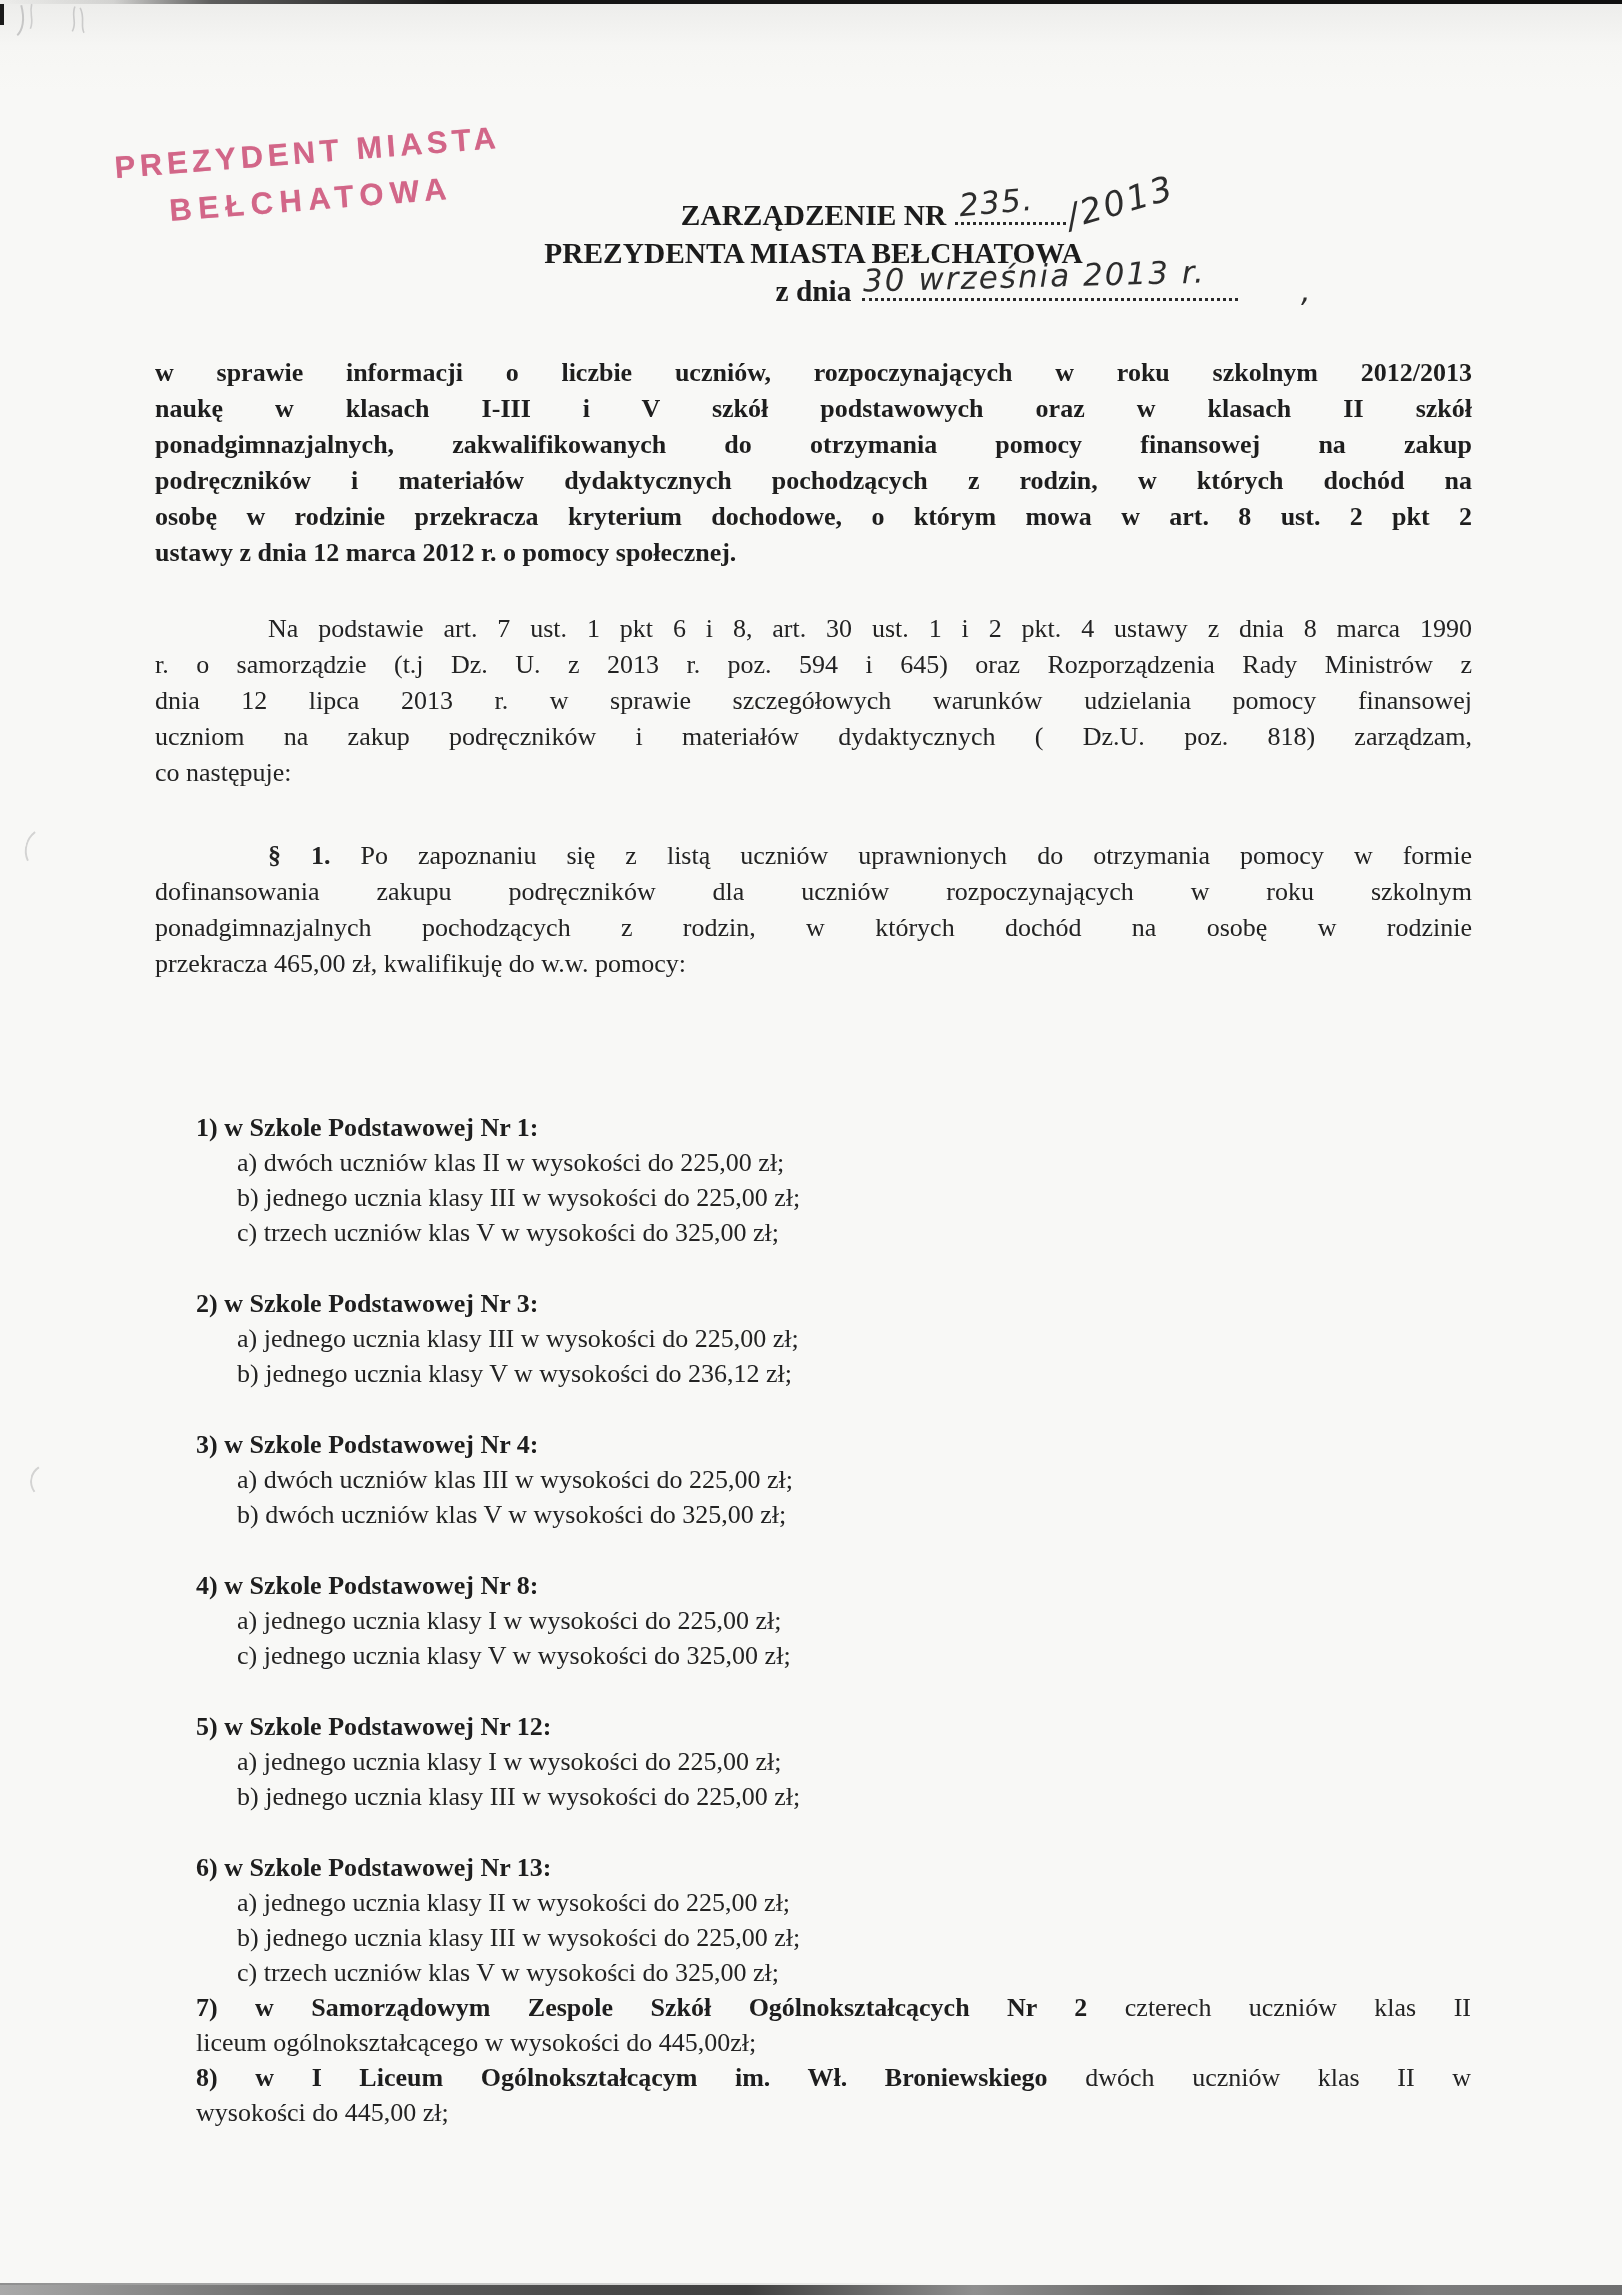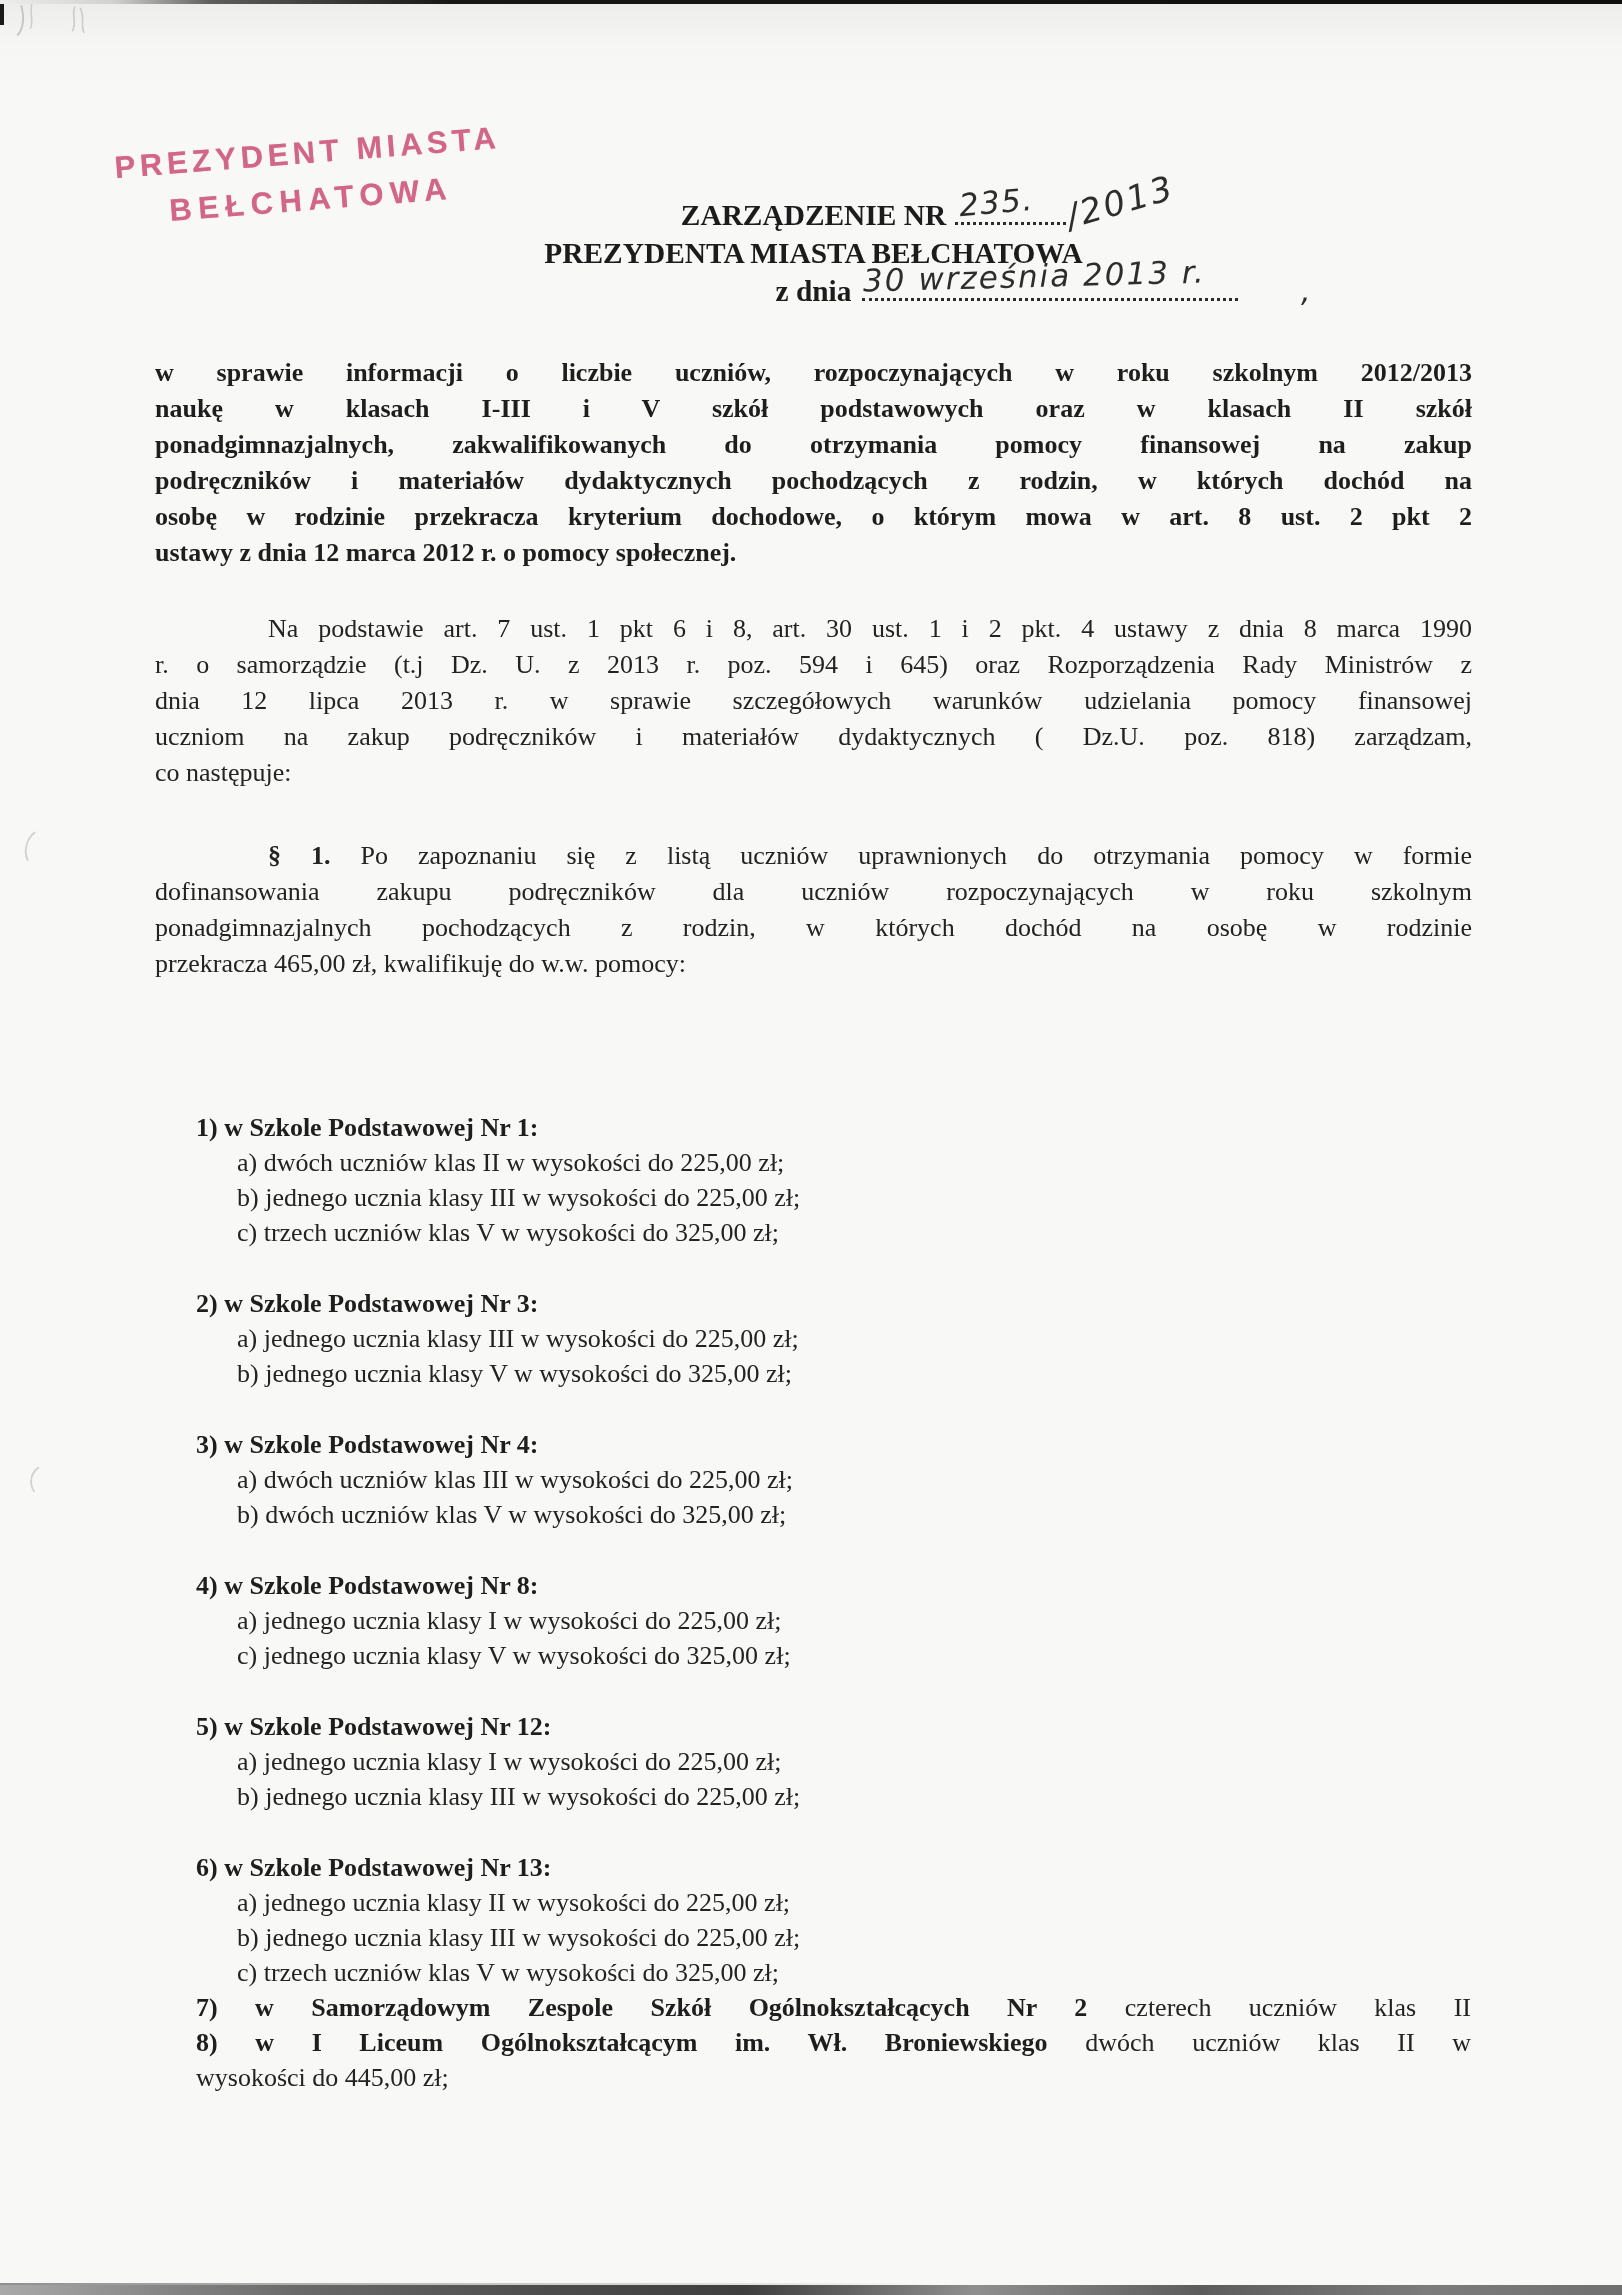--- a/index.html
+++ b/index.html
@@ -142,41 +142,42 @@
 
     <div class="list">
 
       <div class="li-head">1) w Szkole Podstawowej Nr 1:</div>
       <div class="li-sub">a) dwóch uczniów klas II w wysokości do 225,00 zł;</div>
       <div class="li-sub">b) jednego ucznia klasy III w wysokości do 225,00 zł;</div>
       <div class="li-sub">c) trzech uczniów klas V w wysokości do 325,00 zł;</div>
 
       <div class="li-head">2) w Szkole Podstawowej Nr 3:</div>
       <div class="li-sub">a) jednego ucznia klasy III w wysokości do 225,00 zł;</div>
-      <div class="li-sub">b) jednego ucznia klasy V w wysokości do 325,00 zł;</div>
+      <div class="li-sub">b) jednego ucznia klasy V w wysokości do 236,12 zł;</div>
 
       <div class="li-head">3) w Szkole Podstawowej Nr 4:</div>
       <div class="li-sub">a) dwóch uczniów klas III w wysokości do 225,00 zł;</div>
       <div class="li-sub">b) dwóch uczniów klas V w wysokości do 325,00 zł;</div>
 
       <div class="li-head">4) w Szkole Podstawowej Nr 8:</div>
       <div class="li-sub">a) jednego ucznia klasy I w wysokości do 225,00 zł;</div>
       <div class="li-sub">c) jednego ucznia klasy V w wysokości do 325,00 zł;</div>
 
       <div class="li-head">5) w Szkole Podstawowej Nr 12:</div>
       <div class="li-sub">a) jednego ucznia klasy I w wysokości do 225,00 zł;</div>
       <div class="li-sub">b) jednego ucznia klasy III w wysokości do 225,00 zł;</div>
 
       <div class="li-head">6) w Szkole Podstawowej Nr 13:</div>
       <div class="li-sub">a) jednego ucznia klasy II w wysokości do 225,00 zł;</div>
       <div class="li-sub">b) jednego ucznia klasy III w wysokości do 225,00 zł;</div>
       <div class="li-sub">c) trzech uczniów klas V w wysokości do 325,00 zł;</div>
 
       <div class="li-flow">
         <div class="jline"><b>7) w Samorządowym Zespole Szkół Ogólnokształcących Nr 2</b> <span>czterech uczniów klas II</span></div>
+        <div class="jline last">liceum ogólnokształcącego w wysokości do 445,00zł;</div>
       </div>
 
       <div class="li-flow">
         <div class="jline"><b>8) w I Liceum Ogólnokształcącym im. Wł. Broniewskiego</b> <span>dwóch uczniów klas II w</span></div>
         <div class="jline last">wysokości do 445,00 zł;</div>
       </div>
 
     </div>
   </div>
 

